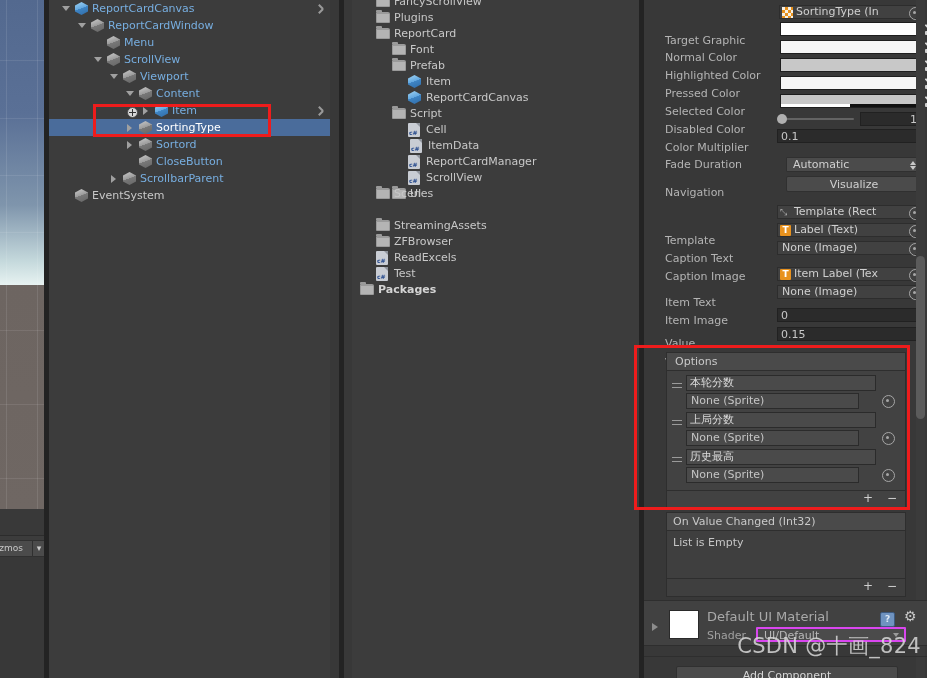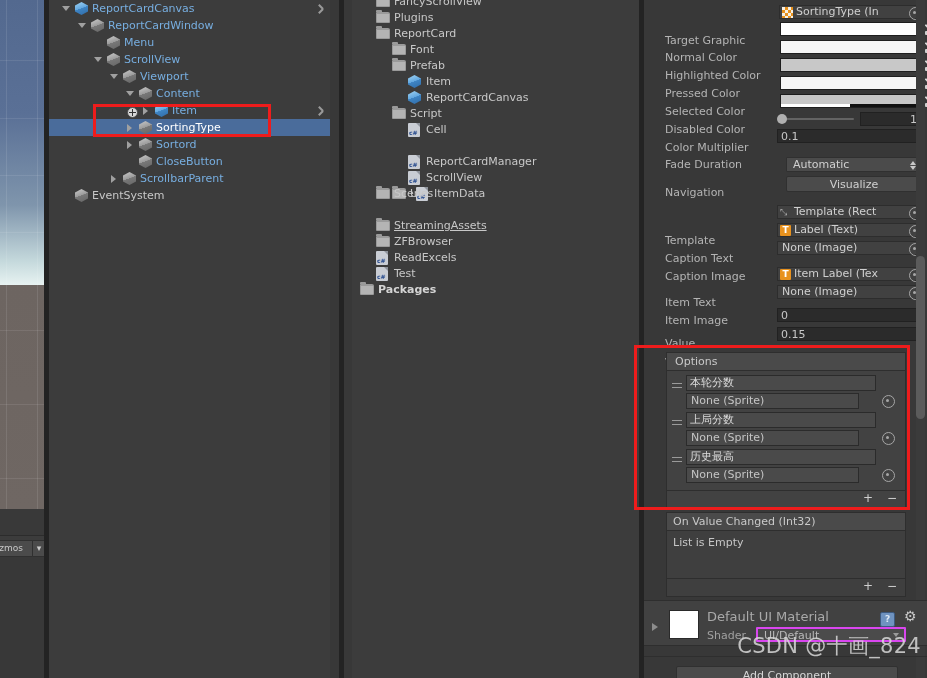--- a/index.html
+++ b/index.html
@@ -275,21 +275,21 @@
       </div>
       <div class="prow" style="position: absolute; left: 0px; width: 287px; top: 105px;">
         <span class="foldout open" style="position: absolute; height: 17px; width: 11px; left: 27px;"></span>
         <span class="folder" style="left: 40px;"></span>
         <span class="plabel" style="left: 58px;">Script</span>
       </div>
       <div class="prow" style="position: absolute; left: 0px; width: 287px; top: 121px;">
         <span class="csfile" style="left: 56px;"></span>
         <span class="plabel" style="left: 74px;">Cell</span>
       </div>
-      <div class="prow" style="position: absolute; left: 8px; width: 287px; top: 137px; margin-top: 48px;">
+      <div class="prow" style="position: absolute; left: 2px; width: 287px; top: 137px;">
         <span class="csfile" style="left: 56px;"></span>
         <span class="plabel" style="left: 74px;">ItemData</span>
       </div>
       <div class="prow" style="position: absolute; left: 0px; width: 287px; top: 153px;">
         <span class="csfile" style="left: 56px;"></span>
         <span class="plabel" style="left: 74px;">ReportCardManager</span>
       </div>
       <div class="prow" style="position: absolute; left: 0px; width: 287px; top: 169px;">
         <span class="csfile" style="left: 56px;"></span>
         <span class="plabel" style="left: 74px;">ScrollView</span>
@@ -300,21 +300,21 @@
         <span class="plabel" style="left: 58px;">UI</span>
       </div>
       <div class="prow" style="position: absolute; left: 0px; width: 287px; top: 185px;">
         <span class="foldout closed" style="position: absolute; height: 17px; width: 11px; left: 11px;"></span>
         <span class="folder" style="left: 24px;"></span>
         <span class="plabel" style="left: 42px;">Scenes</span>
       </div>
       <div class="prow" style="position: absolute; left: 0px; width: 287px; top: 217px;">
         <span class="foldout closed" style="position: absolute; height: 17px; width: 11px; left: 11px;"></span>
         <span class="folder" style="left: 24px;"></span>
-        <span class="plabel" style="left: 42px; text-decoration: underline;">StreamingAssets</span>
+        <span class="plabel" style="left: 42px;">StreamingAssets</span>
       </div>
       <div class="prow" style="position: absolute; left: 0px; width: 287px; top: 233px;">
         <span class="foldout closed" style="position: absolute; height: 17px; width: 11px; left: 11px;"></span>
         <span class="folder" style="left: 24px;"></span>
         <span class="plabel" style="left: 42px;">ZFBrowser</span>
       </div>
       <div class="prow" style="position: absolute; left: 0px; width: 287px; top: 249px;">
         <span class="csfile" style="left: 24px;"></span>
         <span class="plabel" style="left: 42px;">ReadExcels</span>
       </div>

